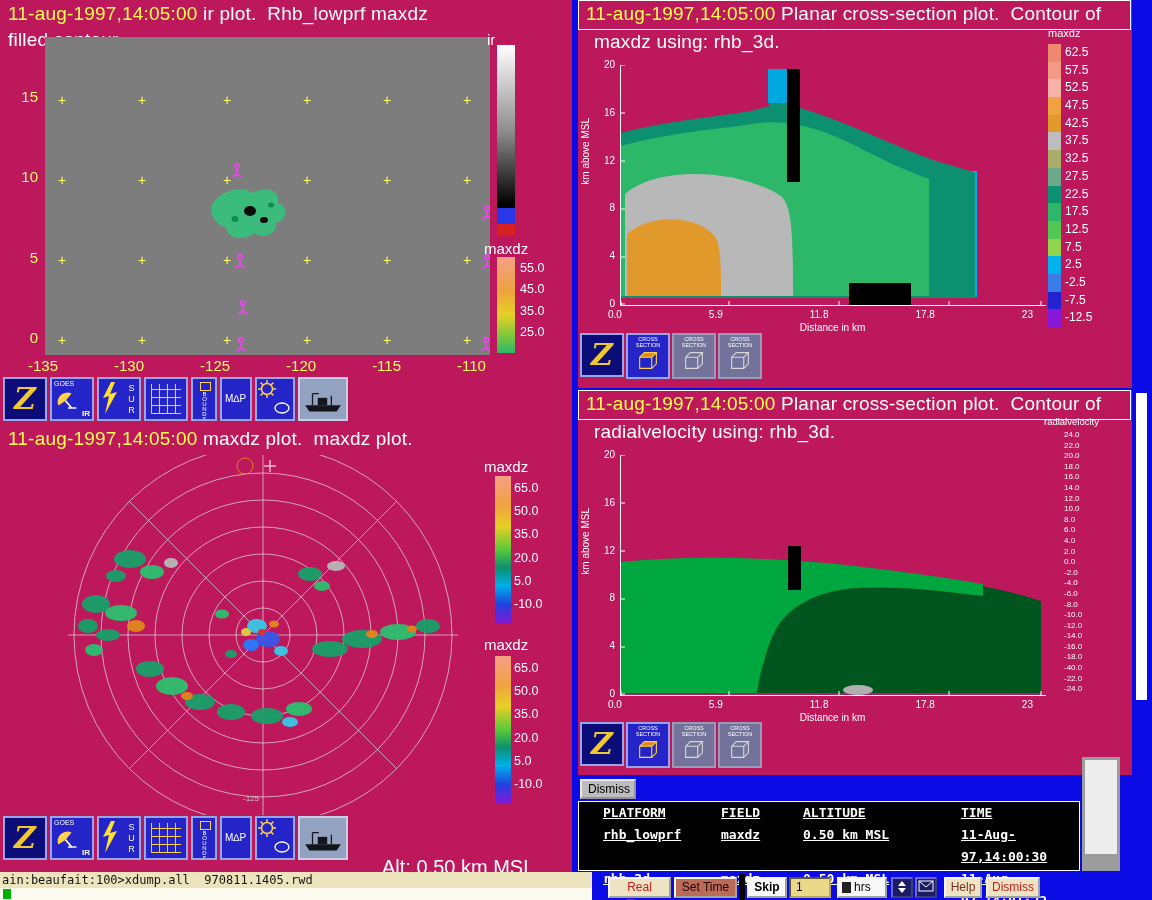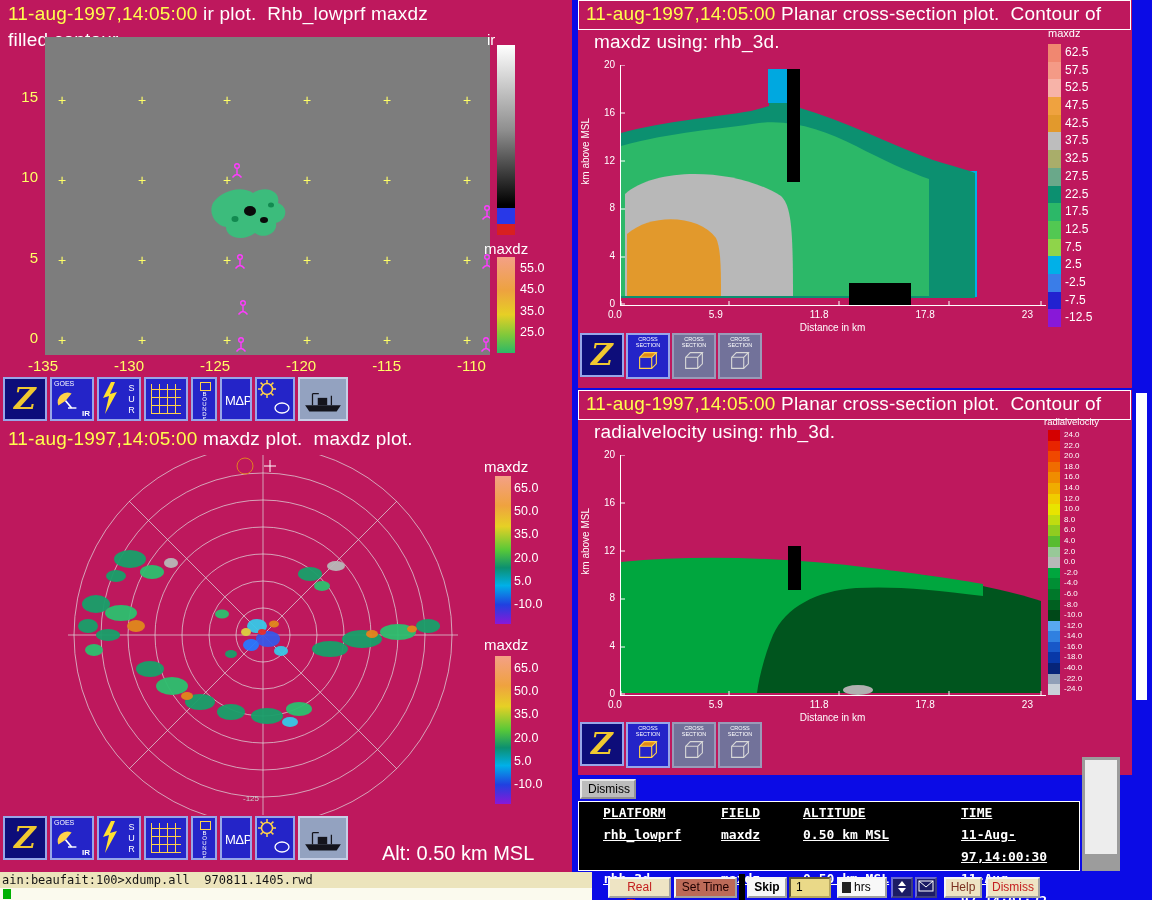--- a/index.html
+++ b/index.html
@@ -45,39 +45,39 @@
   .dish{position:absolute;left:4px;top:11px;width:24px;height:24px;}
   .bolt{position:absolute;left:2px;top:3px;width:18px;height:34px;}
   .sur-t{position:absolute;right:3px;top:4px;width:9px;font-size:9px;line-height:11px;color:#fff;word-break:break-all;}
   .gridpat{position:absolute;inset:5px;
            background-image:repeating-linear-gradient(0deg,#ffd24a 0 1px,transparent 1px 8px),
                             repeating-linear-gradient(90deg,#ffd24a 0 1px,transparent 1px 8px);}
   .tool.bounds{width:26px;}
   .sq{position:absolute;top:3px;left:7px;width:9px;height:7px;border:1px solid #ffd24a;}
   .bounds-t{position:absolute;top:13px;left:8px;width:7px;font-size:6px;line-height:5px;color:#fff;word-break:break-all;}
   .tool.mapb{width:32px;}
-  .map-t{position:absolute;top:14px;left:3px;font-size:13px;color:#fff;}
+  .map-t{position:absolute;top:14px;left:3px;font-size:10px;color:#fff;}
   .tool.gearb{width:40px;}
   .tool.shipb{width:50px;background:#93a2c0;border-color:#c6cfe6;}
   .shipsvg{position:absolute;left:2px;top:8px;width:42px;height:28px;}
 
   
   .bl{left:0;top:424px;width:572px;height:448px;}
   .bl .l1{left:8px;top:4px;}
   .radarsvg{position:absolute;left:0;top:31px;}
   .cb1-label{left:484px;top:34px;}
   .cb1bar{position:absolute;left:495px;top:52px;width:16px;height:148px;}
   .cb2-label{left:484px;top:212px;}
   .cb2bar{position:absolute;left:495px;top:232px;width:16px;height:148px;}
   .mxfull{background:linear-gradient(180deg,#f4a086 0%,#efa23f 20%,#e6d025 34%,#58c838 50%,#0c9070 62%,#00b0e8 74%,#2040e0 87%,#8818d8 100%);}
   .cb1-ticks{position:absolute;left:514px;top:57px;width:50px;height:130px;display:flex;flex-direction:column;
              justify-content:space-between;color:#fff;font-size:12.5px;}
   .cb2-ticks{position:absolute;left:514px;top:237px;width:50px;height:130px;display:flex;flex-direction:column;
              justify-content:space-between;color:#fff;font-size:12.5px;}
-  .alt{position:absolute;left:382px;top:418px;font-size:20px;color:#fff;}
+  .alt{position:absolute;left:382px;top:432px;font-size:20px;color:#fff;}
   .radar-blabel{position:absolute;left:243px;top:370px;font-size:8px;color:#ccc;}
 
   
   .tr{left:578px;top:0;width:554px;height:388px;}
   .br{left:578px;top:390px;width:554px;height:385px;}
   .tbar{position:absolute;left:0;top:0;width:551px;height:28px;border:1px solid #fff;}
   .tr .l1,.br .l1{left:8px;top:3px;}
   .tr .l2,.br .l2{left:8px;top:31px;color:#fff;margin-left:8px;}
   .plot{position:absolute;left:42px;top:65px;width:425px;height:240px;border-left:1px solid #fff;border-bottom:1px solid #fff;}
   .ylab{position:absolute;left:2px;top:118px;color:#fff;font-size:10px;writing-mode:vertical-rl;transform:rotate(180deg);}
@@ -86,21 +86,21 @@
   .xticks{position:absolute;left:30px;top:309px;width:425px;display:flex;justify-content:space-between;
           color:#fff;font-size:10px;}
   .xlab{position:absolute;left:42px;top:322px;width:425px;text-align:center;color:#fff;font-size:10px;}
   .cbar-label{position:absolute;color:#fff;}
   .tr .cbar-label{left:470px;top:27px;font-size:11px;}
   .br .cbar-label{left:466px;top:26px;font-size:9.5px;}
   .cbar{position:absolute;left:470px;top:44px;}
   .br .cbar{left:470px;top:40px;}
   .crow{display:flex;}
   .tr .crow{height:17.7px;}
-  .br .crow{height:10.6px;}
+  .br .crow{height:10.6px;align-items:center;}
   .sw{display:block;}
   .tr .sw{width:13px;}
   .br .sw{width:12px;}
   .cl{color:#fff;padding-left:4px;}
   .tr .cl{font-size:12px;line-height:17.7px;}
   .br .cl{font-size:8px;line-height:10.6px;}
   .tr .toolbar{left:2px;top:333px;gap:2px;}
   .br .toolbar{left:2px;top:332px;gap:2px;}
   .xsec{position:relative;width:44px;height:46px;background:#2424c8;border:2px solid #97a6e8;box-sizing:border-box;
         color:#ffd24a;display:flex;flex-direction:column;align-items:center;padding:1px;cursor:pointer;}

